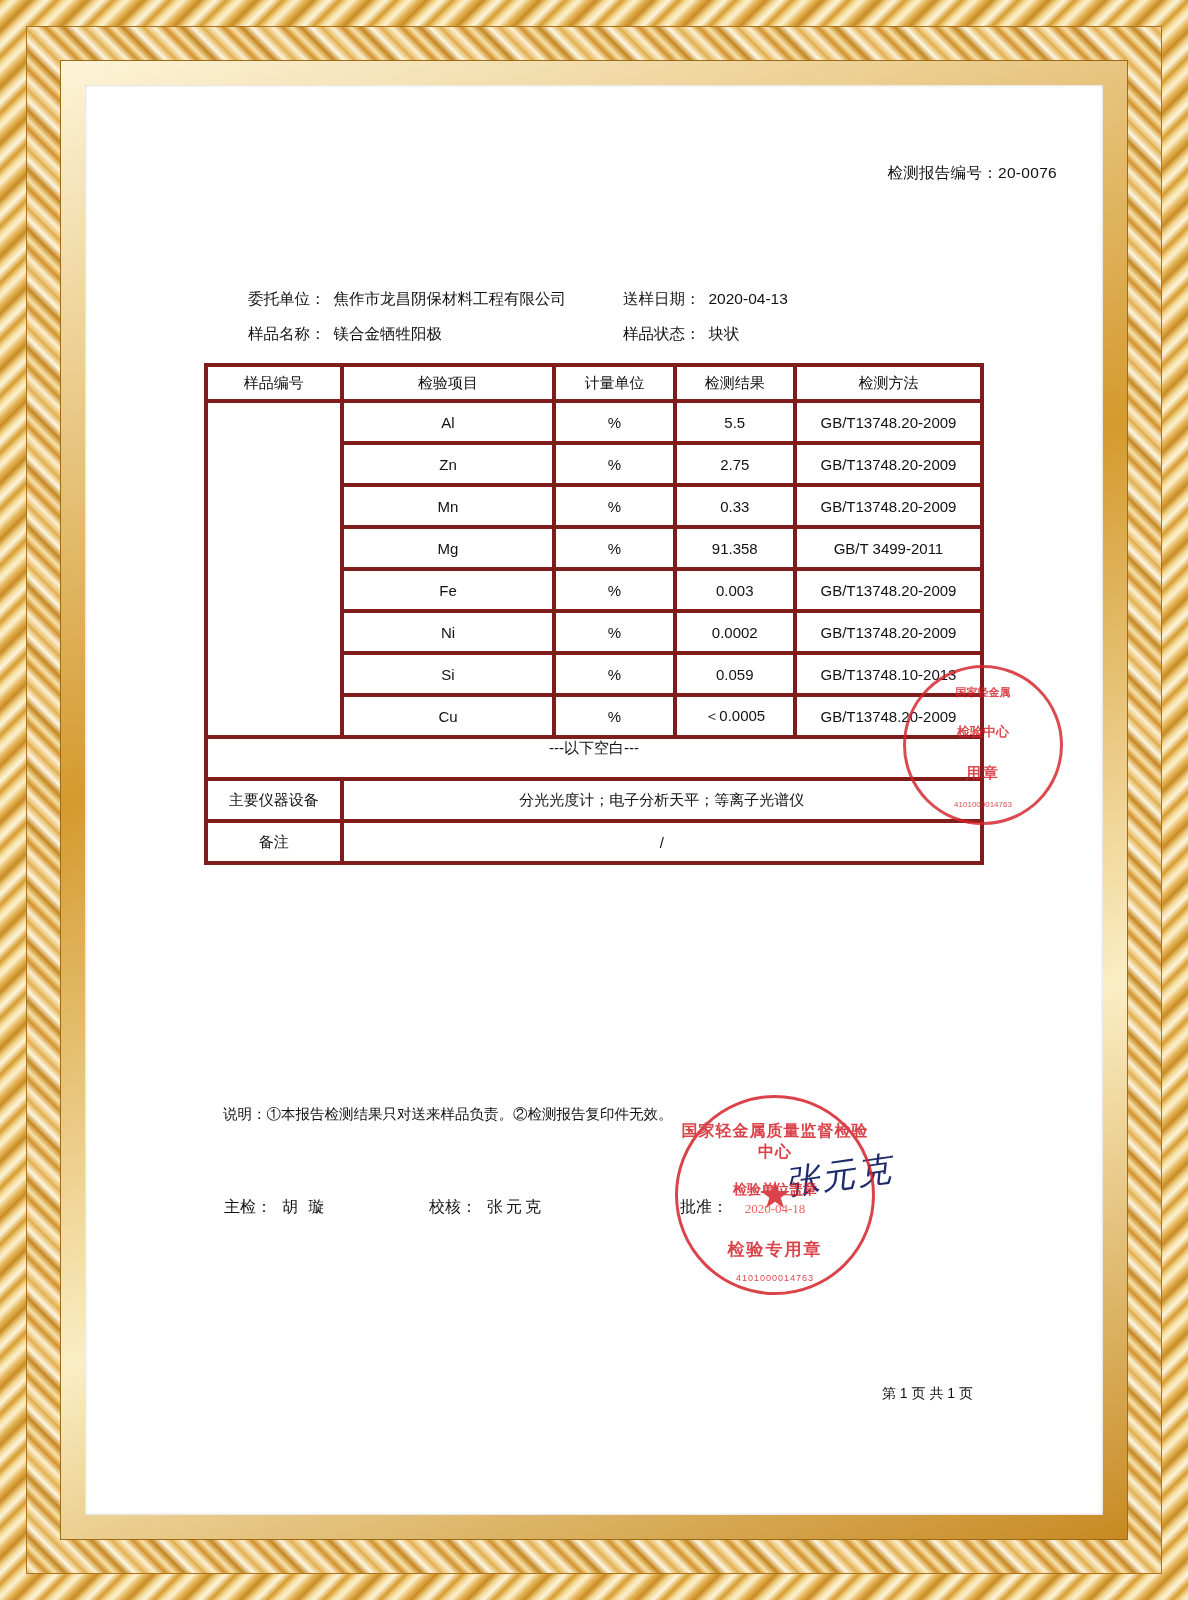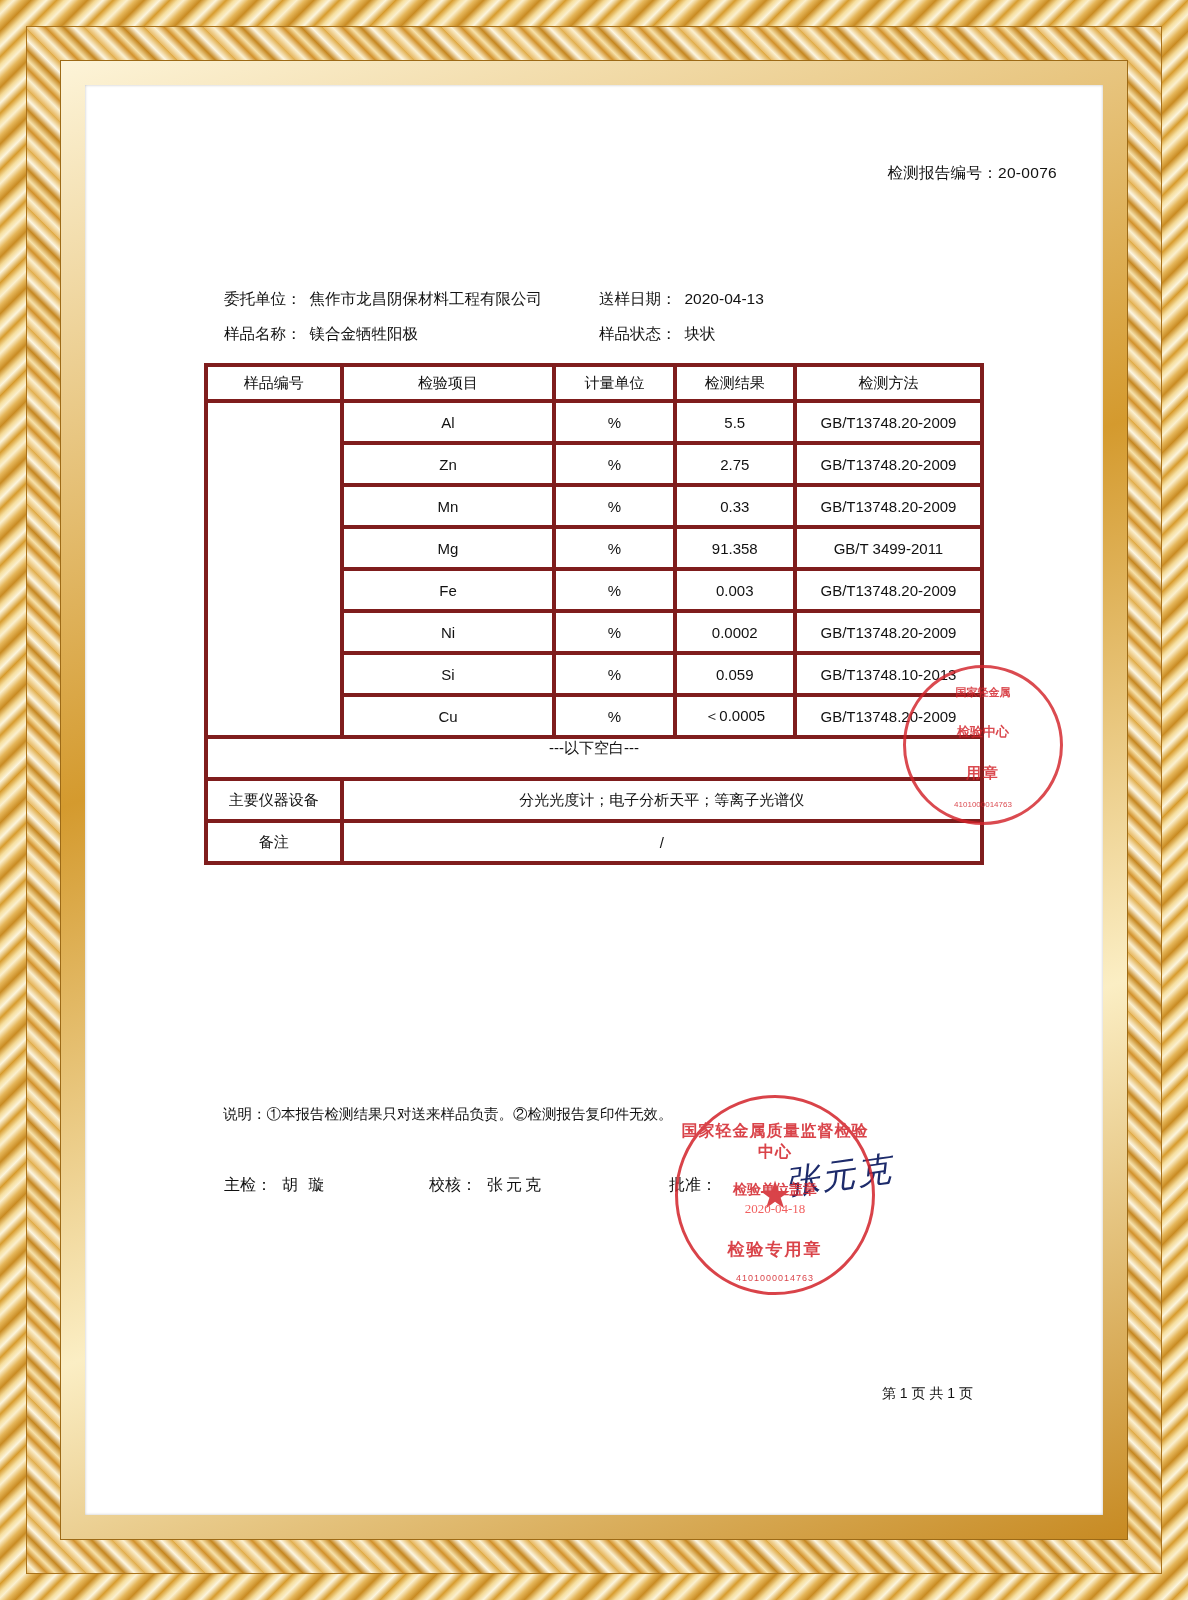--- a/index.html
+++ b/index.html
@@ -97,21 +97,21 @@
     font-size: 15.5px;
   }
   .meta-row {
     display: flex;
     margin-bottom: 14px;
   }
   .meta-cell {
     display: flex;
     align-items: baseline;
   }
-  .meta-cell.left { width: 375px; }
+  .meta-cell.left { width: 375px; margin-left: 24px; }
   .meta-label { white-space: nowrap; }
   .meta-value { margin-left: 8px; white-space: nowrap; }
 
   
   table.main {
     position: absolute;
     top: 278px;
     left: 119px;
     width: 780px;
     border-collapse: collapse;
@@ -157,24 +157,25 @@
   .signatures {
     position: absolute;
     top: 1090px;
     left: 139px;
     width: 800px;
     font-size: 16px;
   }
   .sig {
     position: absolute;
     white-space: nowrap;
+    margin-top: 22px;
   }
   .sig-1 { left: 0px; }
   .sig-2 { left: 205px; }
-  .sig-3 { left: 445px; }
+  .sig-3 { left: 456px; }
   .sig-name { margin-left: 10px; letter-spacing: 3px; }
 
   .page-no {
     position: absolute;
     top: 1272px;
     right: 130px;
     font-size: 14px;
     margin-top: 28px;
   }
 

